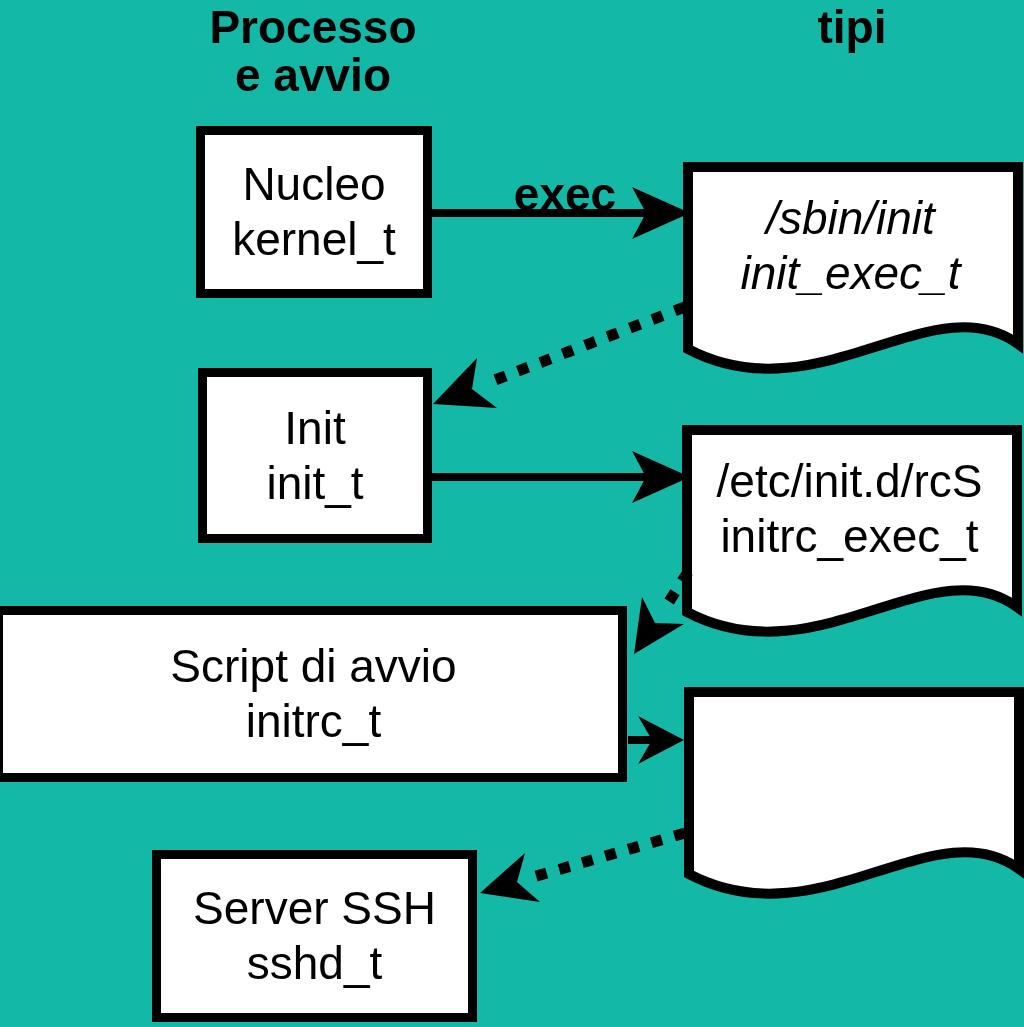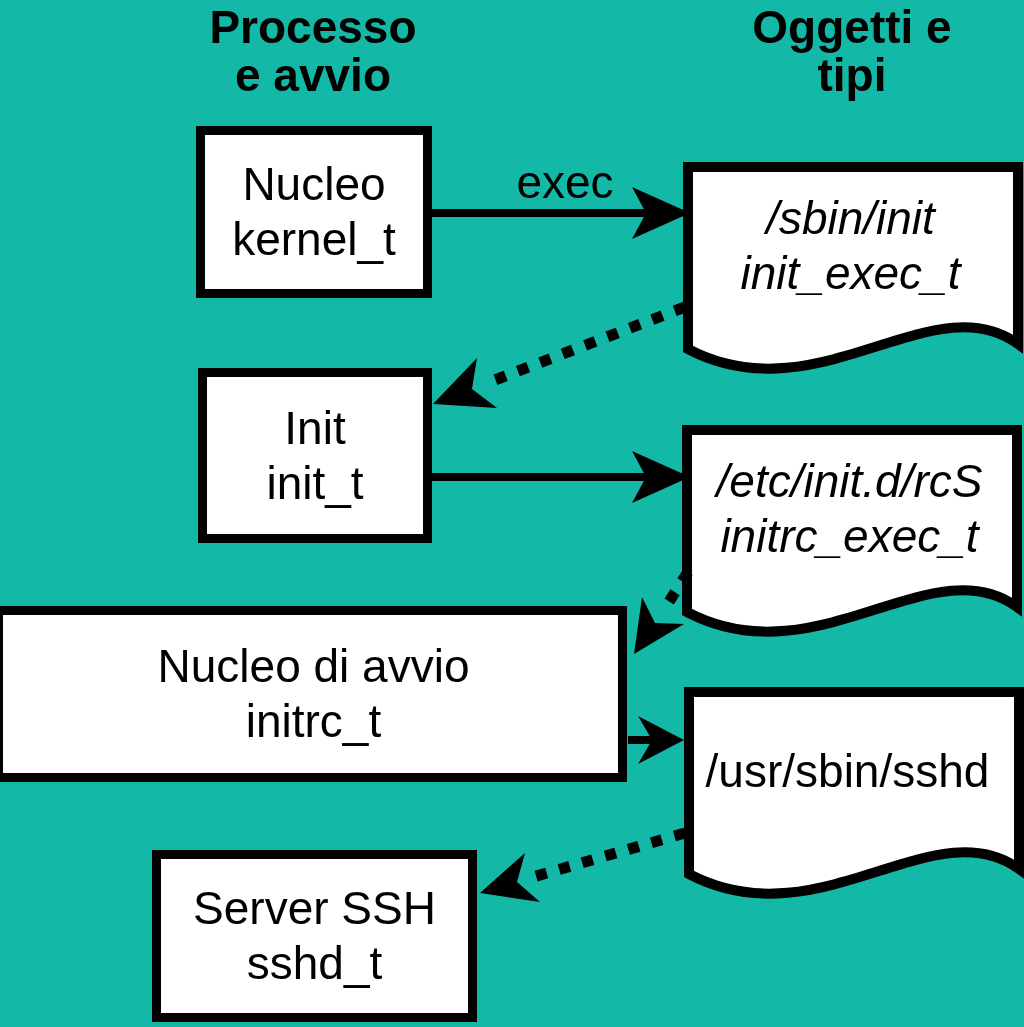--- a/index.html
+++ b/index.html
@@ -46,24 +46,24 @@
   }
   .hdr-left  { left: 163px; top: 3px;  width: 300px; }
   .hdr-right { left: 702px; top: 3px;  width: 300px; }
 
   .lbl-nucleo { left: 196px; top: 126px; width: 236px; height: 172px; }
   .lbl-init   { left: 198px; top: 368px; width: 234px; height: 175px; }
   .lbl-script { left: 0px;   top: 606px; width: 627px; height: 176px; }
   .lbl-sshd   { left: 152px; top: 850px; width: 325px; height: 172px; }
 
   .lbl-doc1 { left: 688px; top: 167px; width: 325px; height: 158px; font-style: italic; }
-  .lbl-doc2 { left: 687px; top: 430px; width: 325px; height: 158px; font-style: italic; }
+  .lbl-doc2 { left: 687px; top: 430px; width: 325px; height: 158px; }
   .lbl-doc3 { left: 685px; top: 692px; width: 325px; height: 158px; }
 
-  .lbl-exec { left: 490px; top: 155px; width: 150px; }
+  .lbl-exec { left: 490px; top: 167px; width: 150px; font-weight: bold; }
 
   svg .box  { fill: #ffffff; stroke: #000000; stroke-width: 9px; }
   svg .doc  { fill: #ffffff; stroke: #000000; stroke-width: 10px; stroke-linejoin: miter; }
   svg .sline { stroke: #000000; stroke-width: 8px; fill: none; }
   svg .dline { stroke: #000000; stroke-width: 11px; fill: none;
                stroke-dasharray: 11 13; stroke-linecap: butt; }
   svg .head  { fill: #000000; stroke: none; }
 </style>
 </head>
 <body>
@@ -112,48 +112,46 @@
       <line class="dline" x1="685" y1="833" x2="533" y2="877"></line>
       <polygon class="head" points="480,893 525,853 517,882 540,902"></polygon>
     </g>
   </svg>
 
   <div class="col-header hdr-left">
     <div>Processo</div>
     <div>e avvio</div>
   </div>
   <div class="col-header hdr-right">
-    <div>Oggetti e</div>
     <div>tipi</div>
   </div>
 
   <div class="label lbl-exec">exec</div>
 
   <div class="label center2 lbl-init">
     <div>Init</div>
     <div>init_t</div>
   </div>
   <div class="label center2 lbl-nucleo">
     <div>Nucleo</div>
     <div>kernel_t</div>
   </div>
   <div class="label center2 lbl-script">
-    <div>Nucleo di avvio</div>
+    <div>Script di avvio</div>
     <div>initrc_t</div>
   </div>
   <div class="label center2 lbl-sshd">
     <div>Server SSH</div>
     <div>sshd_t</div>
   </div>
 
   <div class="label center2 lbl-doc1">
     <div>/sbin/init</div>
     <div>init_exec_t</div>
   </div>
   <div class="label center2 lbl-doc2">
     <div>/etc/init.d/rcS</div>
     <div>initrc_exec_t</div>
   </div>
   <div class="label center2 lbl-doc3">
-    <div>/usr/sbin/sshd</div>
   </div>
 
 </div>
 
 </body></html>

